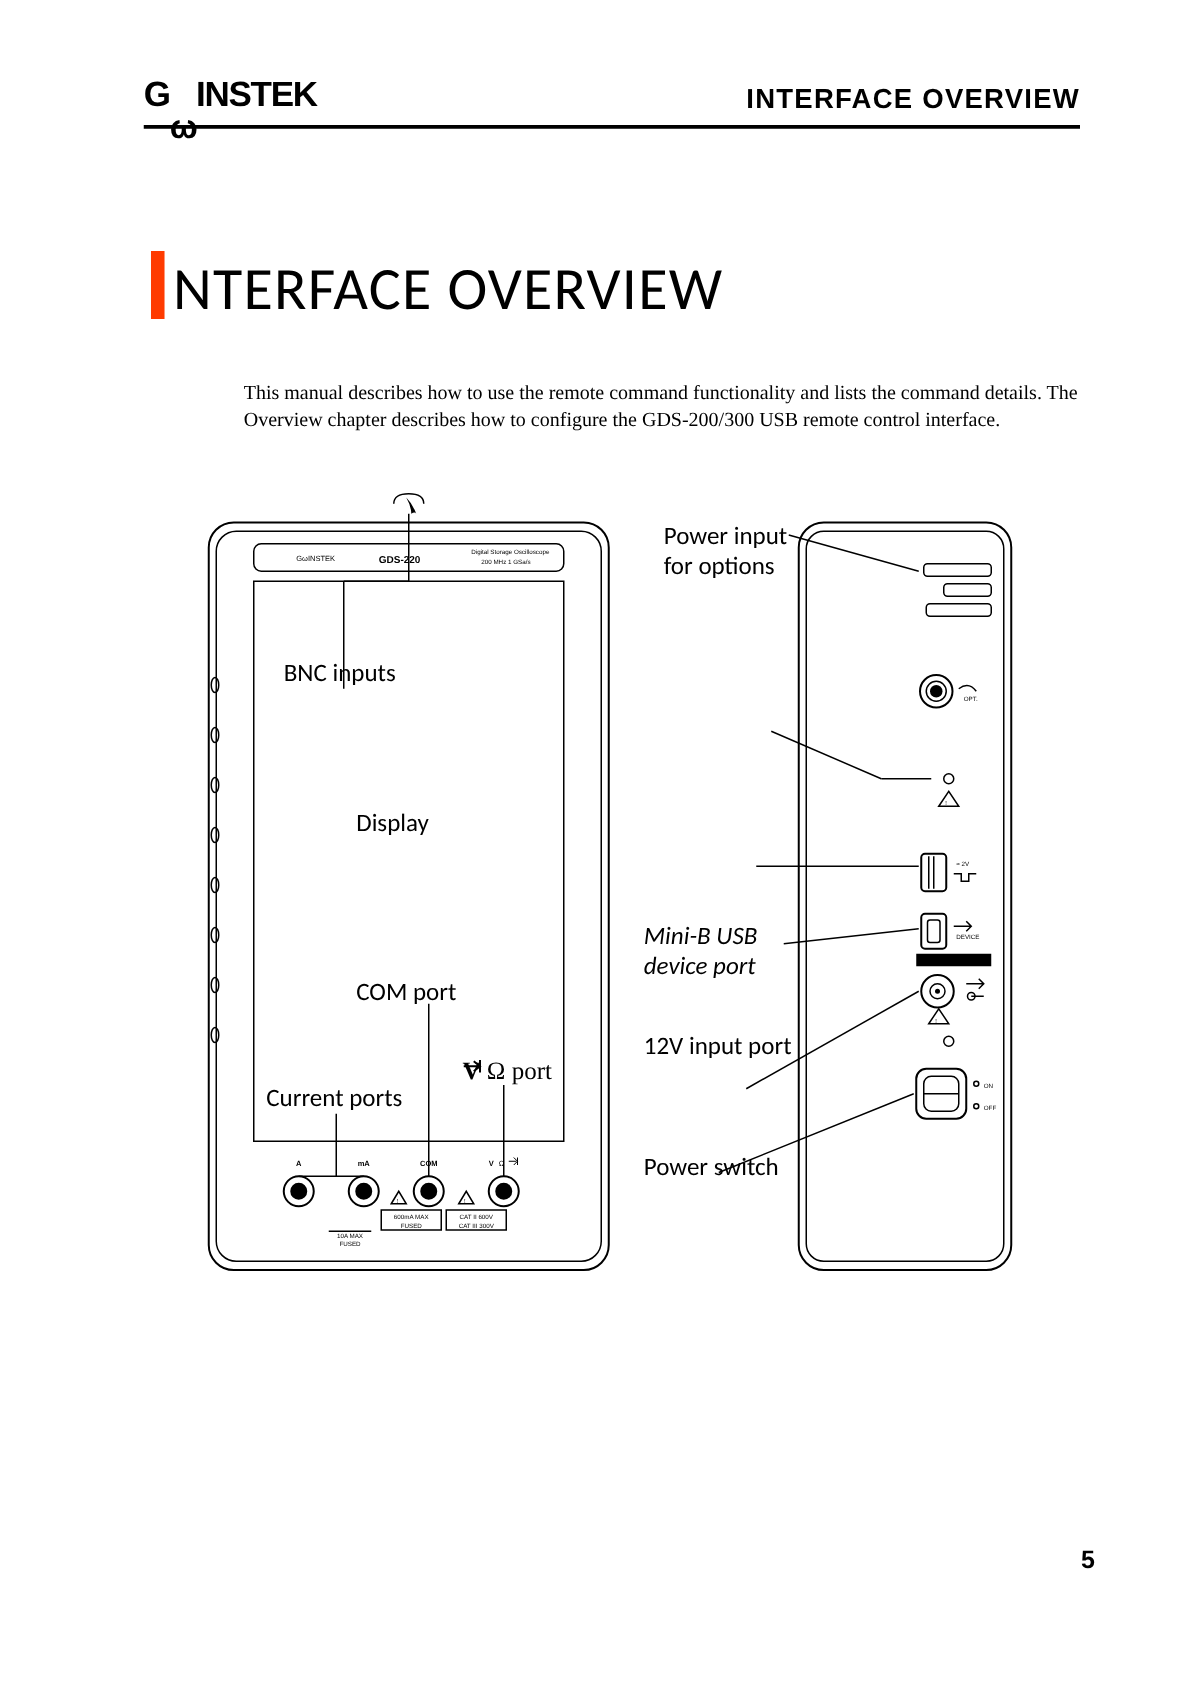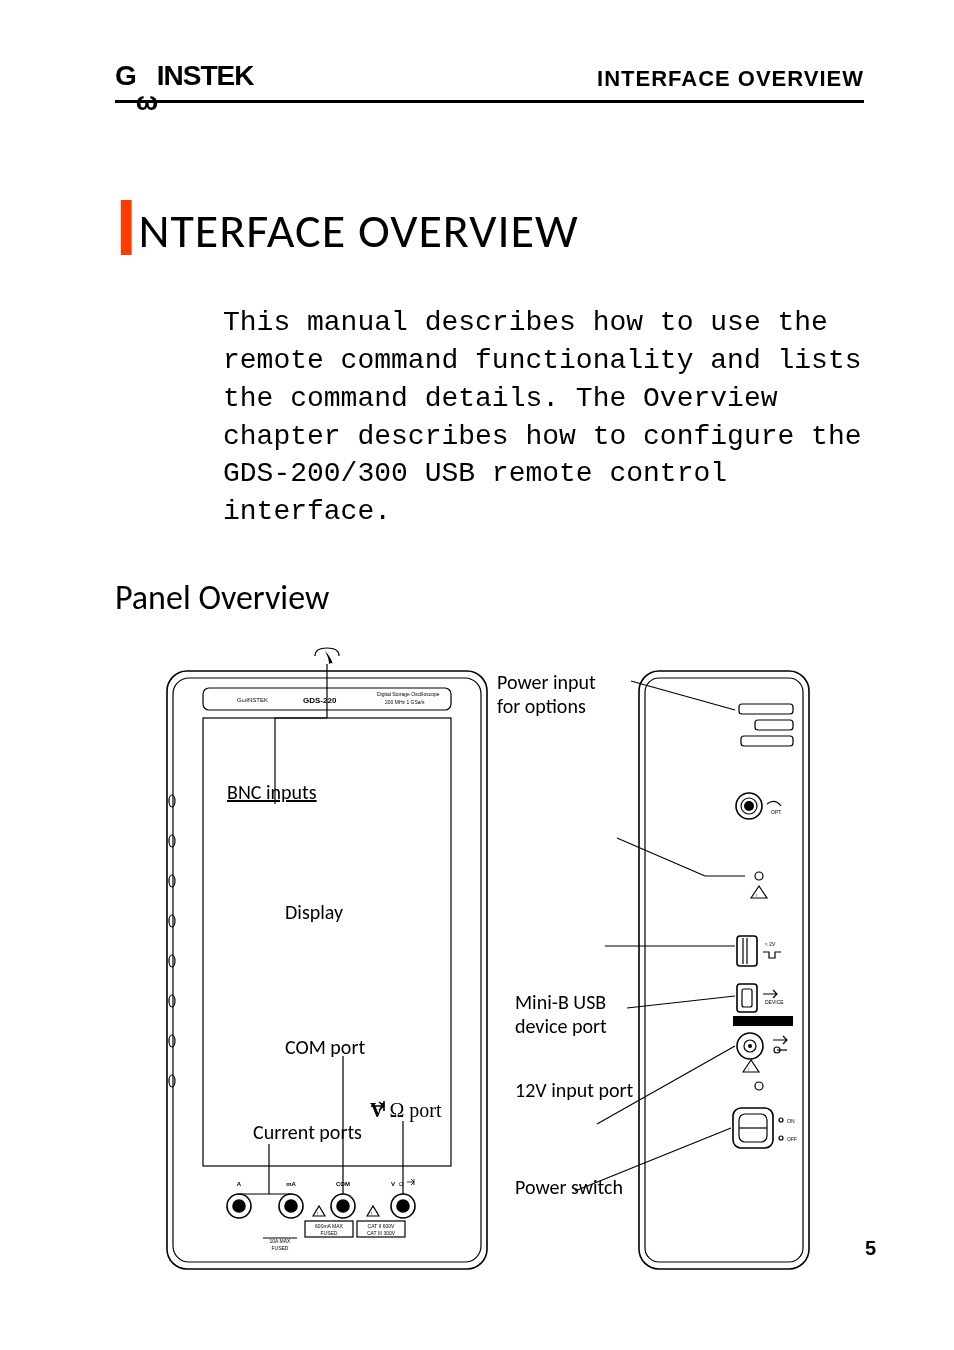--- a/index.html
+++ b/index.html
@@ -9,21 +9,21 @@
   
   .hdr { display: flex; justify-content: space-between; align-items: flex-end; border-bottom: 3px solid #000; padding-bottom: 8px; margin-bottom: 90px; }
   .brand { font-family: Arial, Helvetica, sans-serif; font-weight: 900; font-size: 28px; letter-spacing: -1px; position: relative; }
   .hdr-title { font-family: Arial, Helvetica, sans-serif; font-weight: 700; font-size: 22px; letter-spacing: 1px; }
 
   
   .chapter { font-family: "Gill Sans", "Gill Sans MT", Calibri, sans-serif; font-weight: 400; font-size: 48px; letter-spacing: 1px; margin-bottom: 44px; }
   .chapter .drop { color: #ff3b00; font-size: 84px; font-weight: 700; line-height: 0.8; vertical-align: -8px; display: inline-block; }
 
   
-  .intro { margin-left: 108px; font-size: 28px; line-height: 1.35; margin-bottom: 46px; font-family: Liberation Mono, monospace;}
+  .intro { margin-left: 80px; font-size: 16px; line-height: 1.35; margin-bottom: 46px; font-family: Liberation Serif, serif;}
 
   
   .section { font-family: "Gill Sans", "Gill Sans MT", Calibri, sans-serif; font-size: 34px; font-weight: 400; margin-bottom: 28px; }
 
   
   .diagram { position: relative; width: 720px; height: 640px; margin-left: 30px; }
   .diagram svg { position: absolute; top: 0; left: 0; }
 
   .lbl { position: absolute; font-family: "Gill Sans", "Gill Sans MT", Calibri, sans-serif; font-size: 20px; line-height: 1.18; }
   .lbl.right { text-align: left; }
@@ -47,38 +47,37 @@
     </div>
     <div class="hdr-title">INTERFACE OVERVIEW</div>
   </div>
 
   <h1 class="chapter">
     <span class="drop">I</span><span>NTERFACE OVERVIEW</span>
   </h1>
 
   <p class="intro">This manual describes how to use the remote command functionality and lists the command details. The Overview chapter describes how to configure the GDS-200/300 USB remote control interface.</p>
 
-  <h2 class="section">Panel Overview</h2>
 
   <div class="diagram">
 
-    <div class="lbl" style="left:82px; top:135px;text-decoration:underline;">BNC inputs</div>
+    <div class="lbl" style="left:82px; top:135px;">BNC inputs</div>
     <div class="lbl" style="left:140px; top:255px;">Display</div>
     <div class="lbl" style="left:140px; top:390px;text-align:center;">COM port</div>
-    <div class="lbl" style="left:68px; top:475px;margin-left:40px;">Current ports</div>
+    <div class="lbl" style="left:68px; top:475px;">Current ports</div>
     <div class="lbl" style="left:225px; top:453px; font-family: Georgia, serif;">
       <span style="font-weight:700;">V</span> Ω
       <svg width="20" height="14" style="vertical-align:-2px;">
           <path d="M1 7 L13 7 M9 3 L14 7 L9 11 M14 2 L14 12" stroke="#000" stroke-width="1.6" fill="none"></path>
         </svg>
       <span>port</span>
     </div>
 
-    <div class="lbl right" style="left:352px; top:25px; width:120px;">Power input for options</div>
-    <div class="lbl right" style="left:370px; top:345px; width:120px;">Mini-B USB device port</div>
+    <div class="lbl right" style="left:386px; top:25px; width:120px;">Power input for options</div>
+    <div class="lbl right" style="left:370px; top:345px; width:120px;font-style:italic;">Mini-B USB device port</div>
     <div class="lbl right" style="left:370px; top:433px; width:120px;">12V input port</div>
     <div class="lbl right" style="left:370px; top:530px; width:120px;">Power switch</div>
 
     <svg width="720" height="640" viewBox="0 0 720 640">
       <defs>
         <style>.ol{fill:none;stroke:#000;stroke-width:1.6;} .th{fill:none;stroke:#000;stroke-width:1.2;} .fl{fill:#000;}</style>
       </defs>
 
       <g>
         <rect class="ol" x="22" y="25" width="320" height="598" rx="20"></rect>

